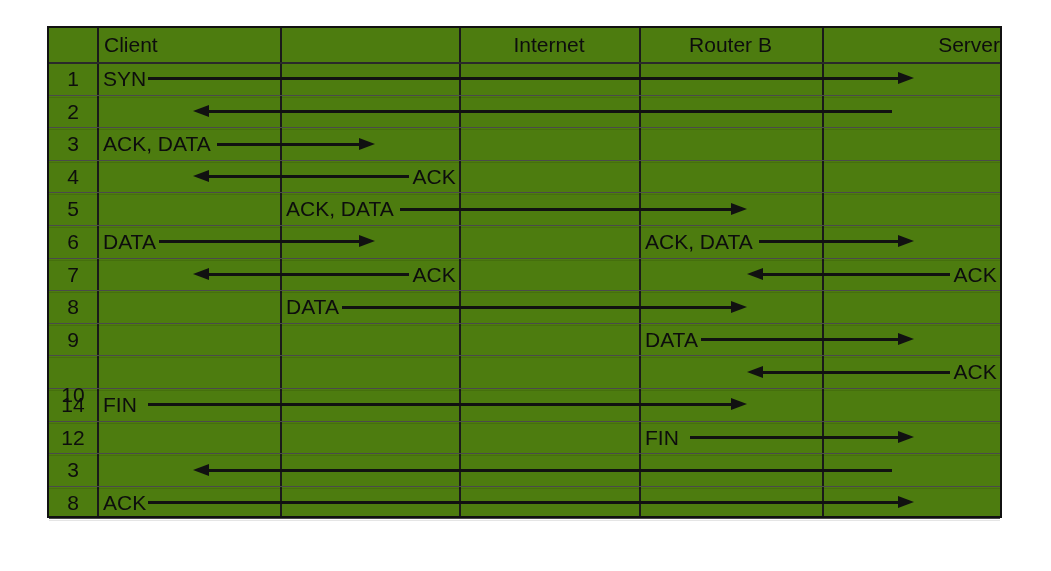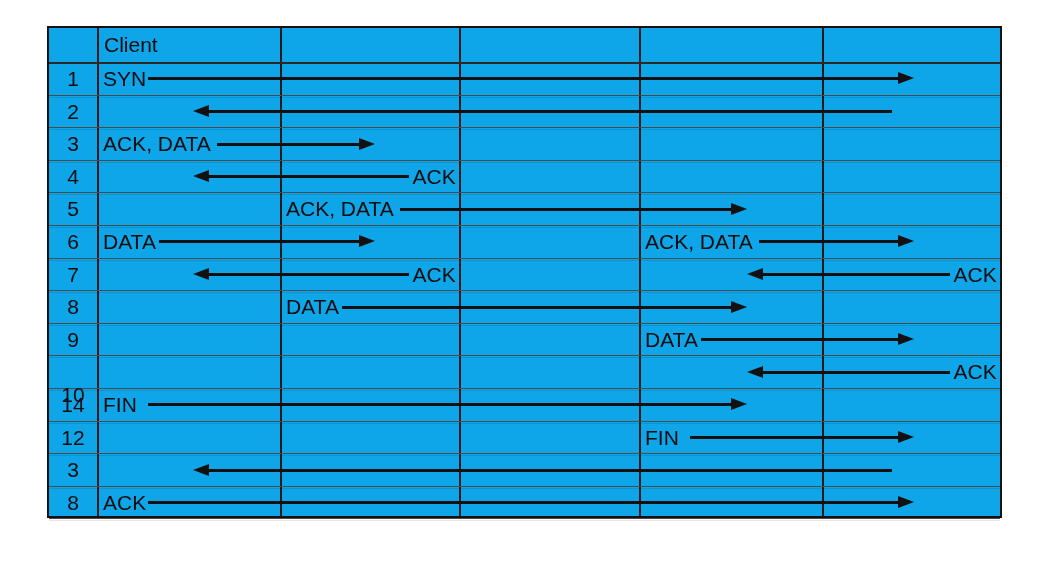--- a/index.html
+++ b/index.html
@@ -21,21 +21,21 @@
 
   
   #diagram {
     position: absolute;
     left: 47px;
     top: 26px;
     width: 955px;
     height: 492px;
     border: 2px solid #111;
     box-sizing: border-box;
-    background: #0ea5e9;
+    background: #4d7c0f;
   }
 
   .vline {
     position: absolute;
     top: 0;
     bottom: 0;
     width: 2px;
     background: #1a1a1a;
   }
 
@@ -126,20 +126,23 @@
 
 <div id="page">
   <div id="diagram">
 
   <div class="vline" style="left: 48px;"></div>
       <div class="vline" style="left: 231px;"></div>
       <div class="vline" style="left: 410px;"></div>
       <div class="vline" style="left: 590px;"></div>
       <div class="vline" style="left: 773px;"></div>
       <div class="hdr-cell hdr-left" style="left: 48px; width: 183px;">Client</div>
+      <div class="hdr-cell hdr-center" style="left: 410px; width: 180px;">Internet</div>
+      <div class="hdr-cell hdr-center" style="left: 590px; width: 183px;">Router B</div>
+      <div class="hdr-cell hdr-right" style="left: 773px; width: 178px;">Server</div>
       <div class="hline" style="top: 34px;"></div>
       <div class="hline thin" style="top: 66.6px;"></div>
       <div class="noise" style="top: 68.6px;"></div>
       <div class="rownum" style="top: 34px;">1</div>
       <div class="msg-label" style="top: 34px; left: 54px; text-align: center;">SYN</div>
       <div class="arrow right" style="top: 43.3px; left: 98.5px; width: 766.5px;">
         <div class="shaft" style="left: 0px; width: 751.5px;"></div>
         <div class="head"></div>
       </div>
       <div class="hline thin" style="top: 99.2px;"></div>

